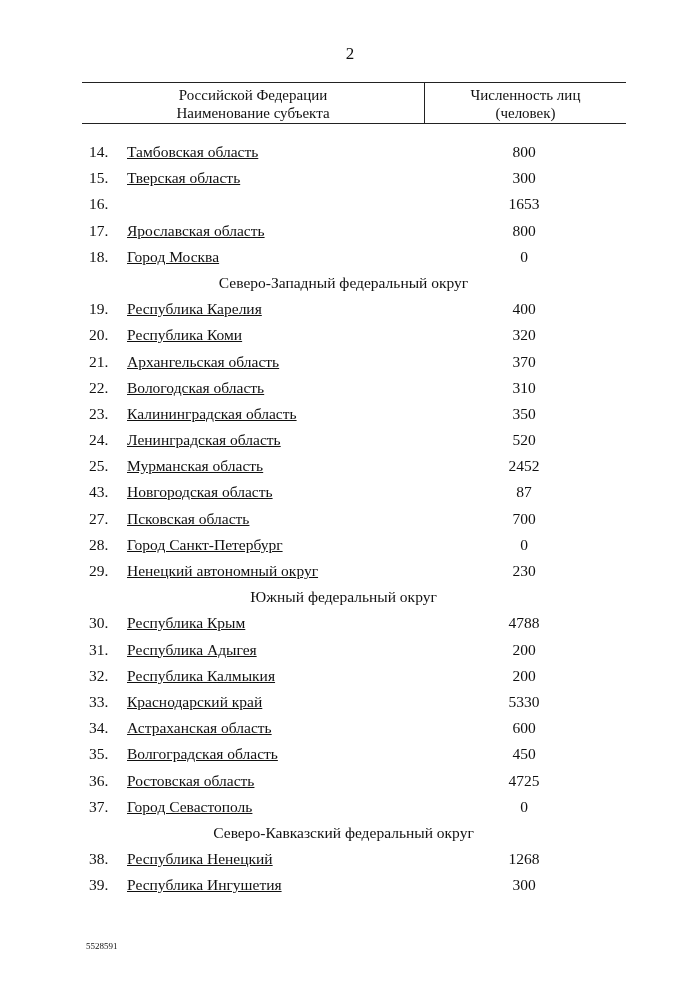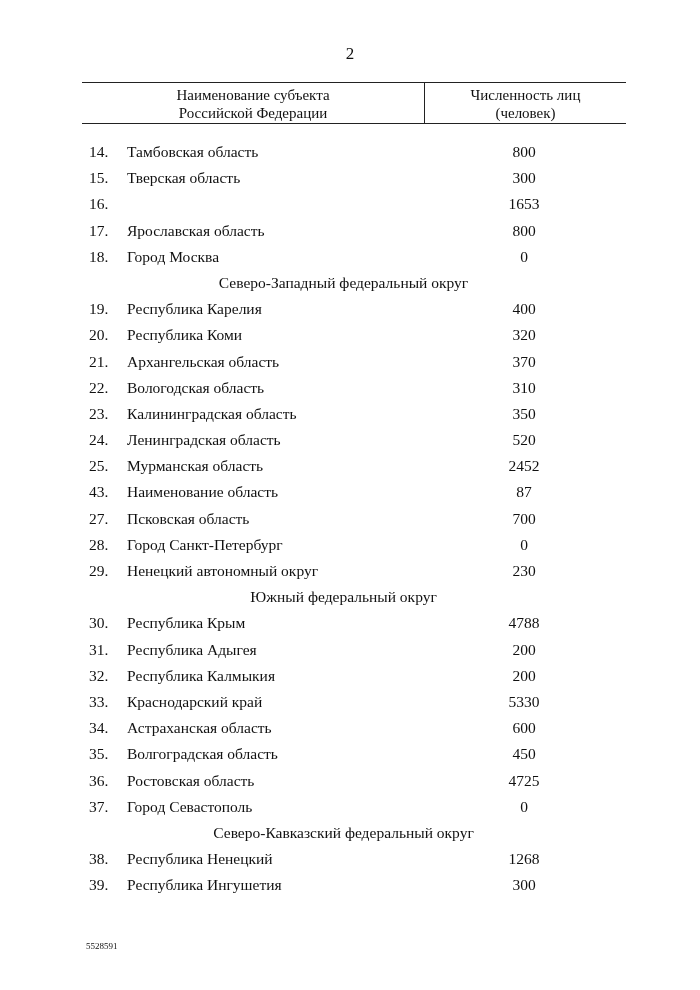--- a/index.html
+++ b/index.html
@@ -63,20 +63,21 @@
       line-height: 26px;
     }
     .row .num {
       position: absolute;
       left: 89px;
       width: 36px;
     }
     .row .name {
       position: absolute;
       left: 127px;
+      text-decoration: underline;
     }
     .row .count {
       position: absolute;
       left: 476px;
       width: 96px;
       text-align: center;
     }
     .row.section .section-title {
       position: absolute;
       left: 0;
@@ -90,22 +91,22 @@
       font-size: 9px;
     }
   </style>
 </head>
 <body>
 
 <div class="page-number">2</div>
 
 <div class="table-header">
   <div class="th-name">
+    <div>Российской Федерации</div>
     <div>Наименование субъекта</div>
-    <div>Российской Федерации</div>
   </div>
   <div class="th-count">
     <div>Численность лиц</div>
     <div>(человек)</div>
   </div>
 </div>
 
 <div class="rows" id="rows">
     <div class="row">
       <span class="num">14.</span>
@@ -164,21 +165,21 @@
       <span class="name">Ленинградская область</span>
       <span class="count">520</span>
     </div>
     <div class="row">
       <span class="num">25.</span>
       <span class="name">Мурманская область</span>
       <span class="count">2452</span>
     </div>
     <div class="row">
       <span class="num">43.</span>
-      <span class="name">Наименование область</span>
+      <span class="name">Новгородская область</span>
       <span class="count">87</span>
     </div>
     <div class="row">
       <span class="num">27.</span>
       <span class="name">Псковская область</span>
       <span class="count">700</span>
     </div>
     <div class="row">
       <span class="num">28.</span>
       <span class="name">Город Санкт-Петербург</span>

